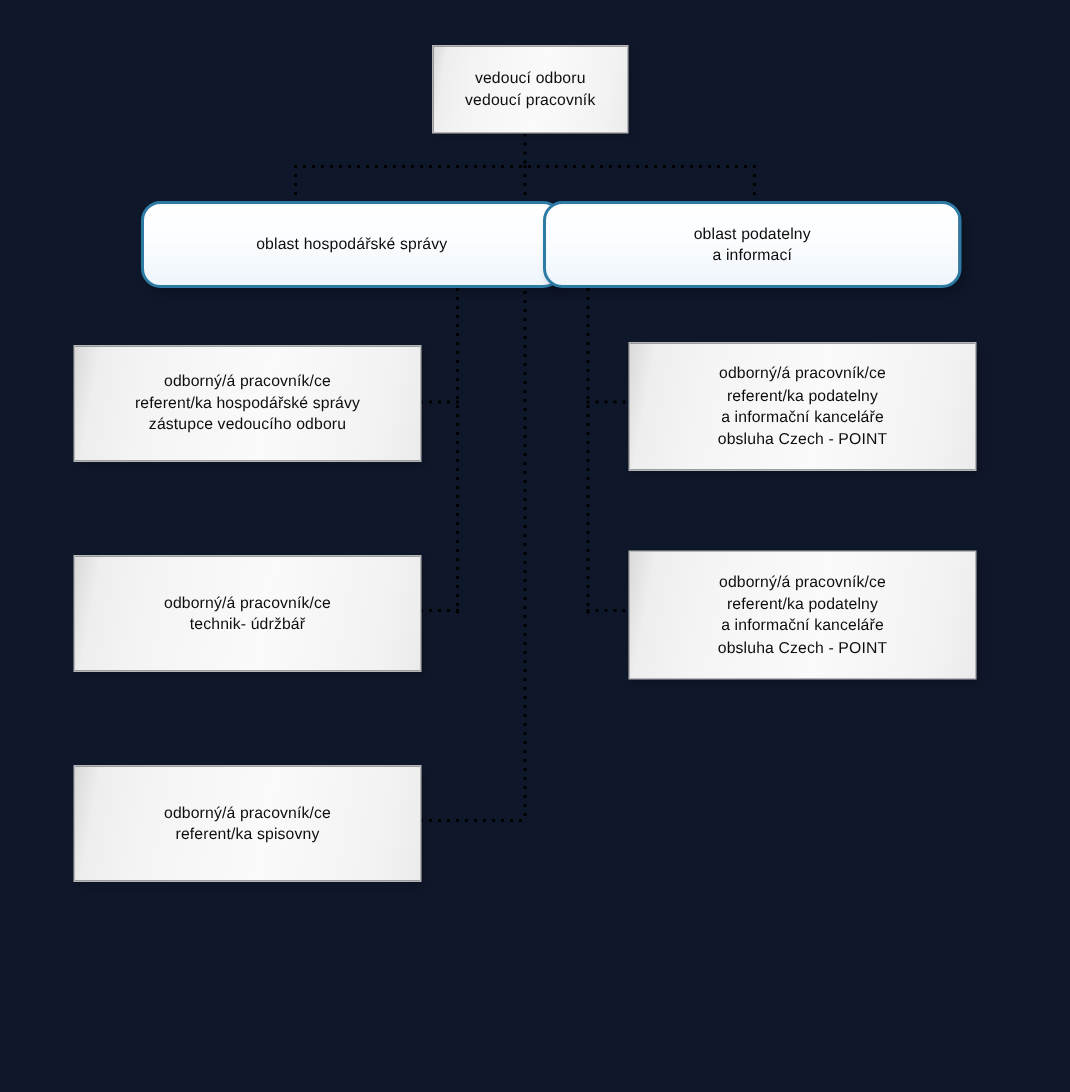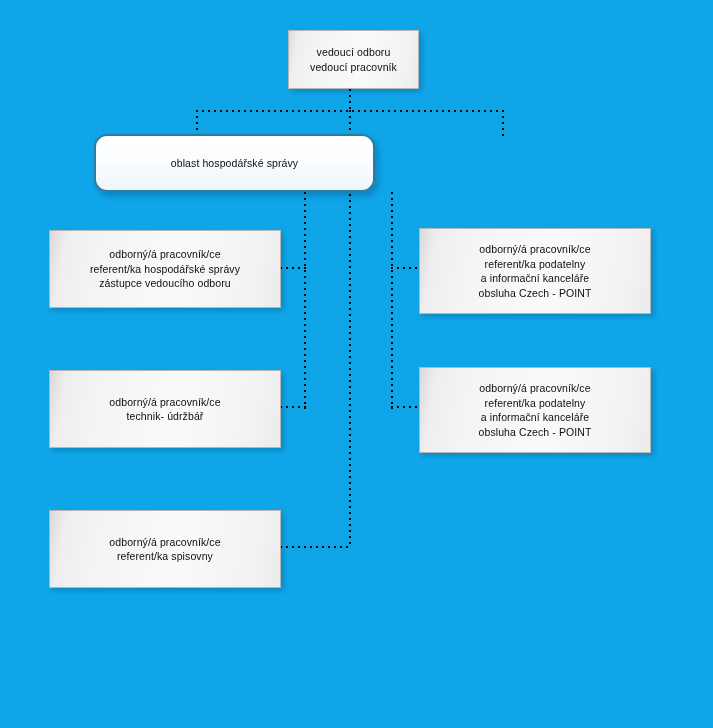--- a/index.html
+++ b/index.html
@@ -8,21 +8,21 @@
     padding: 0;
     background: #ffffff;
   }
   body {
     font-family: "Liberation Sans", sans-serif;
   }
   #chart {
     position: relative;
     width: 713px;
     height: 728px;
-    background: #0ea5e9;
+    background: #0f172a;
     overflow: hidden;
   }
 
   
   .node {
     position: absolute;
     box-sizing: border-box;
     display: flex;
     align-items: center;
     justify-content: center;
@@ -98,20 +98,22 @@
 
   <div class="conn conn-h" style="left:391px; top:267px; width:28px;"></div>
 
   <div class="conn conn-h" style="left:391px; top:406px; width:28px;"></div>
 
   <div class="node box-rect" style="left:288px; top:30px; width:131px; height:59px;">vedoucí odboru
 vedoucí pracovník</div>
 
   <div class="node box-round" style="left:59px; top:134px; width:281px; height:58px;margin-left:35px;">oblast hospodářské správy</div>
 
+  <div class="node box-round" style="left:362px; top:134px; width:279px; height:58px;">oblast podatelny
+a informací</div>
 
   <div class="node box-rect" style="left:49px; top:230px; width:232px; height:78px;">odborný/á pracovník/ce
 referent/ka hospodářské správy
 zástupce vedoucího odboru</div>
 
   <div class="node box-rect" style="left:49px; top:370px; width:232px; height:78px;">odborný/á pracovník/ce
 technik- údržbář</div>
 
   <div class="node box-rect" style="left:49px; top:510px; width:232px; height:78px;">odborný/á pracovník/ce
 referent/ka spisovny</div>

